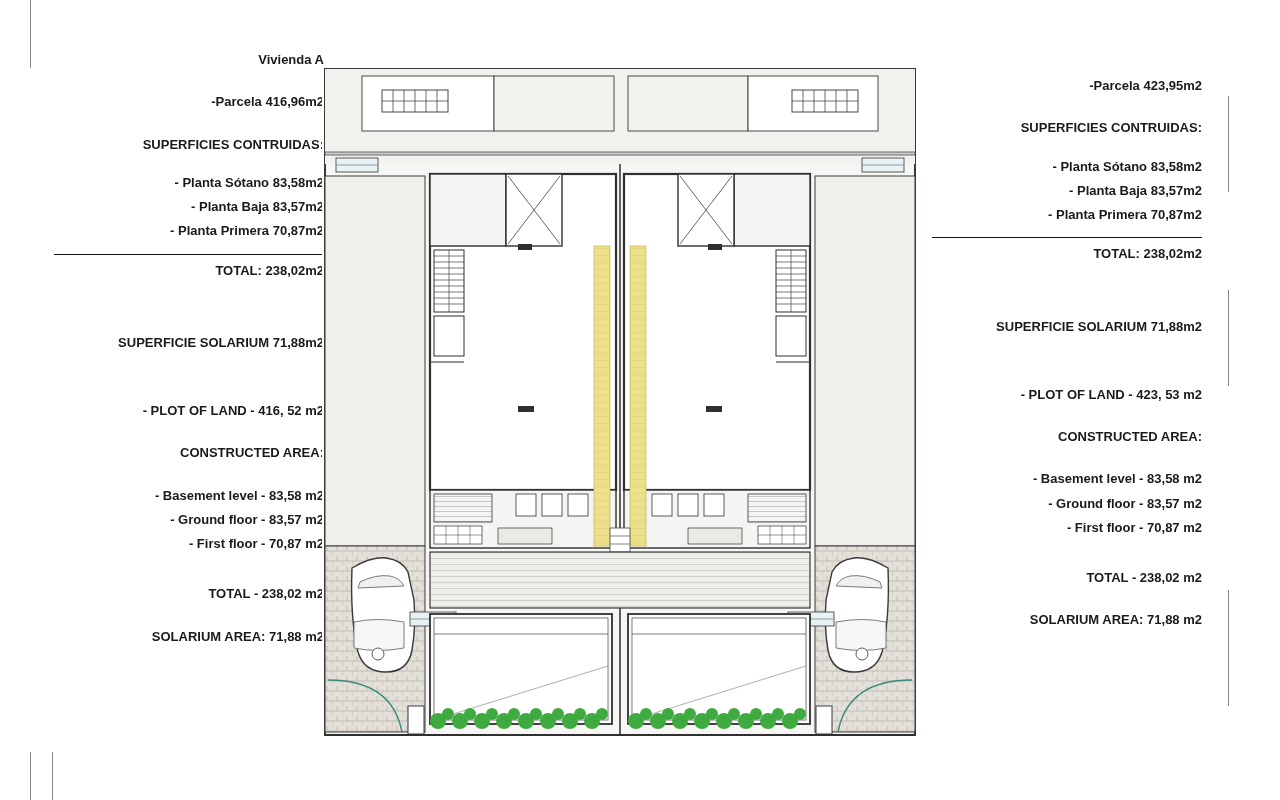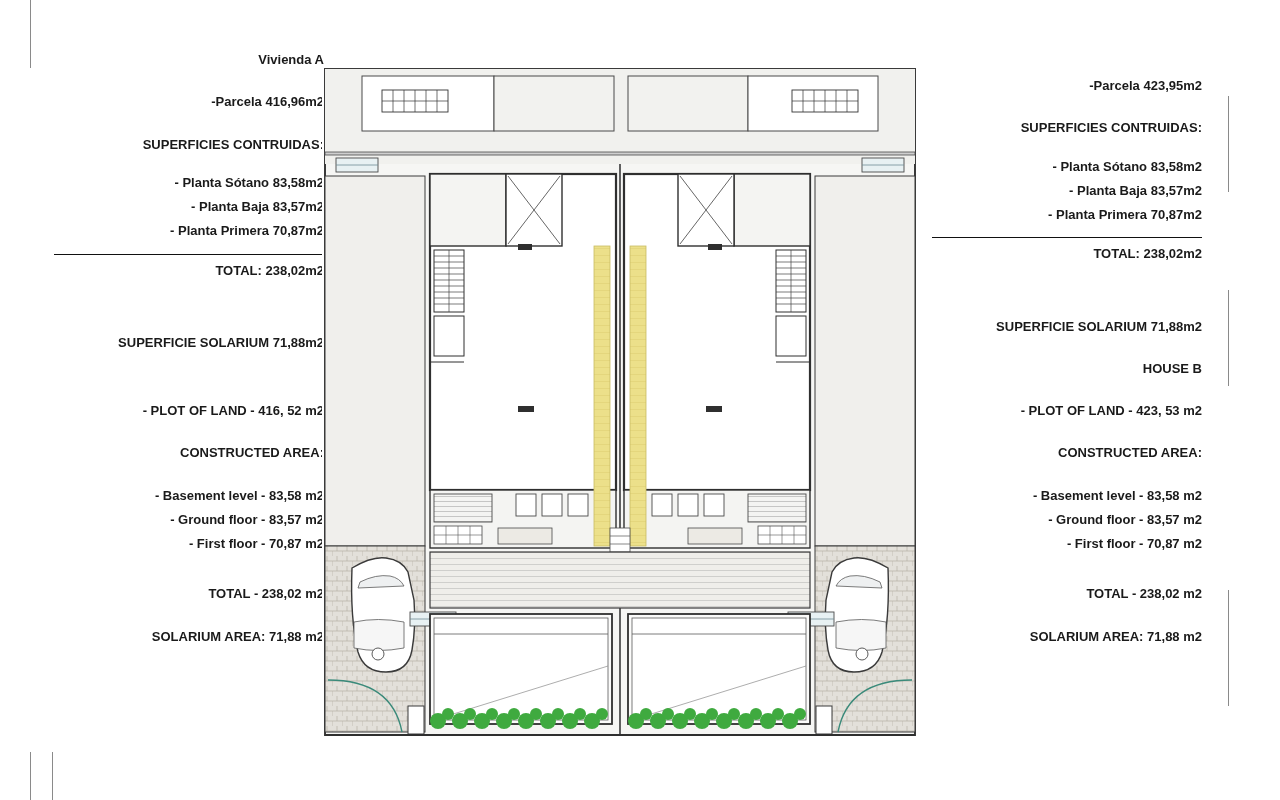--- a/index.html
+++ b/index.html
@@ -119,21 +119,20 @@
   <div class="line">- Planta Baja 83,57m2</div>
   <div class="sp-8"></div>
   <div class="line"><span class="underlined">- Planta Primera 70,87m2</span></div>
   <div class="ul-ext r"></div>
   <div class="sp-8"></div>
   <div class="line">TOTAL: 238,02m2</div>
   <div class="sp-30"></div>
   <div class="sp-26"></div>
   <div class="line">SUPERFICIE SOLARIUM 71,88m2</div>
   <div class="sp-26"></div>
-  <div class="line">HOUSE B</div>
   <div class="sp-26"></div>
   <div class="line">- PLOT OF LAND - 423, 53 m2</div>
   <div class="sp-26"></div>
   <div class="line">CONSTRUCTED AREA:</div>
   <div class="sp-26"></div>
   <div class="line">- Basement level - 83,58 m2</div>
   <div class="sp-8"></div>
   <div class="line">- Ground floor - 83,57 m2</div>
   <div class="sp-8"></div>
   <div class="line">- First floor - 70,87 m2</div>

